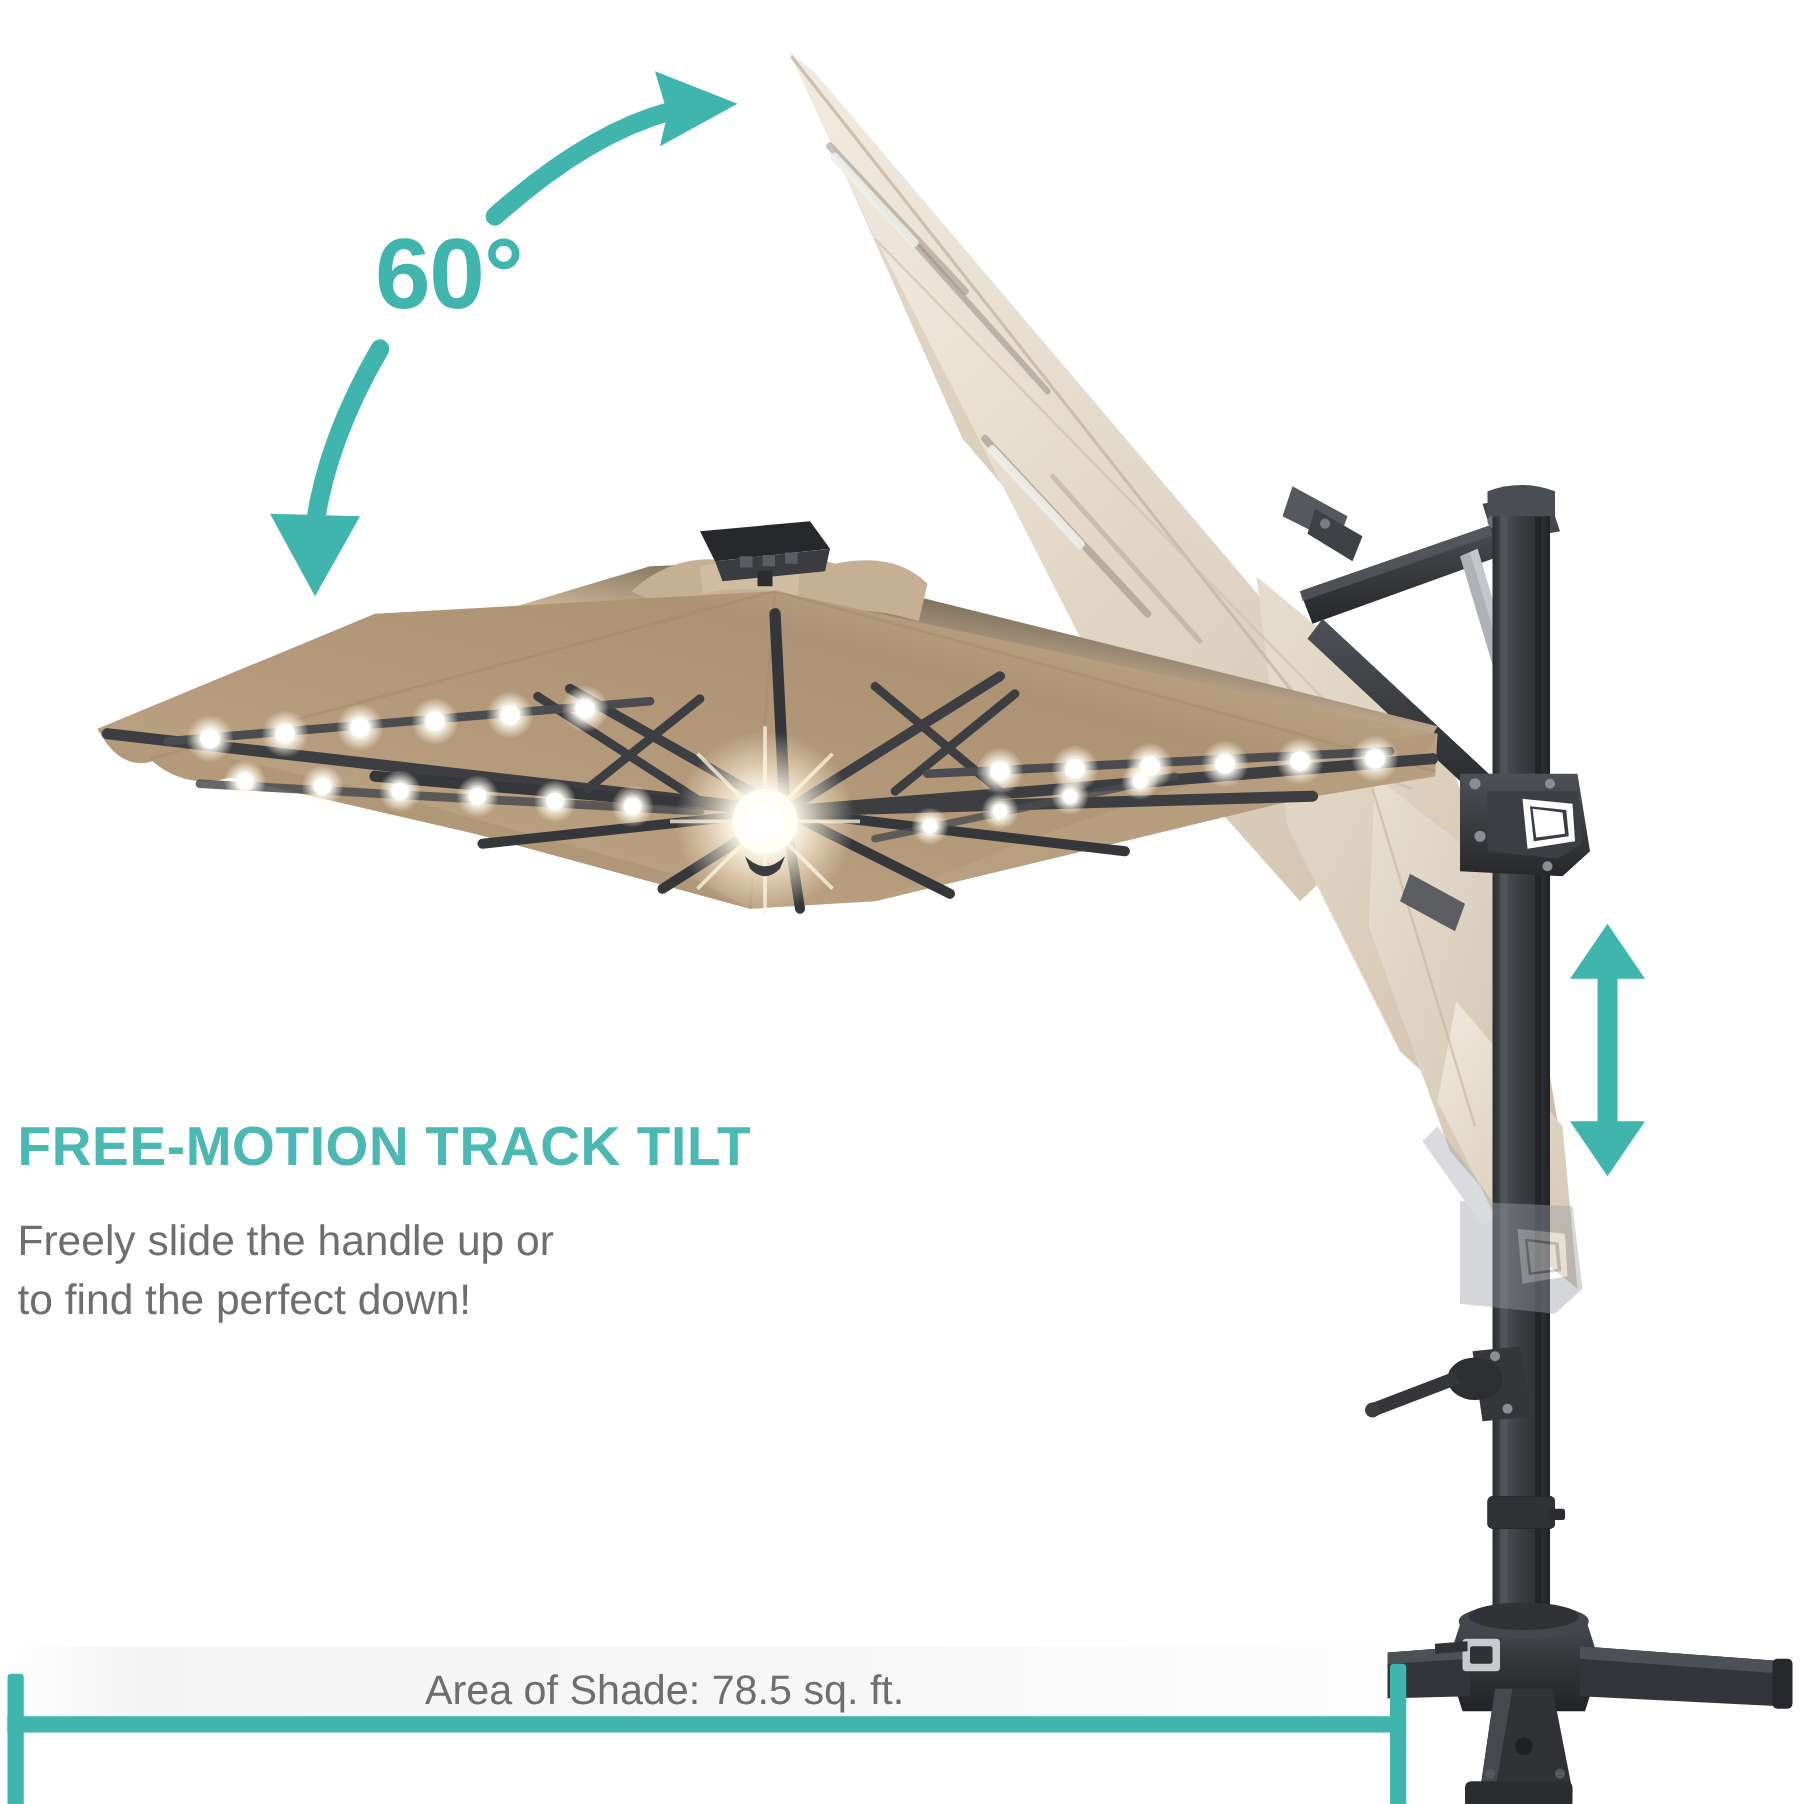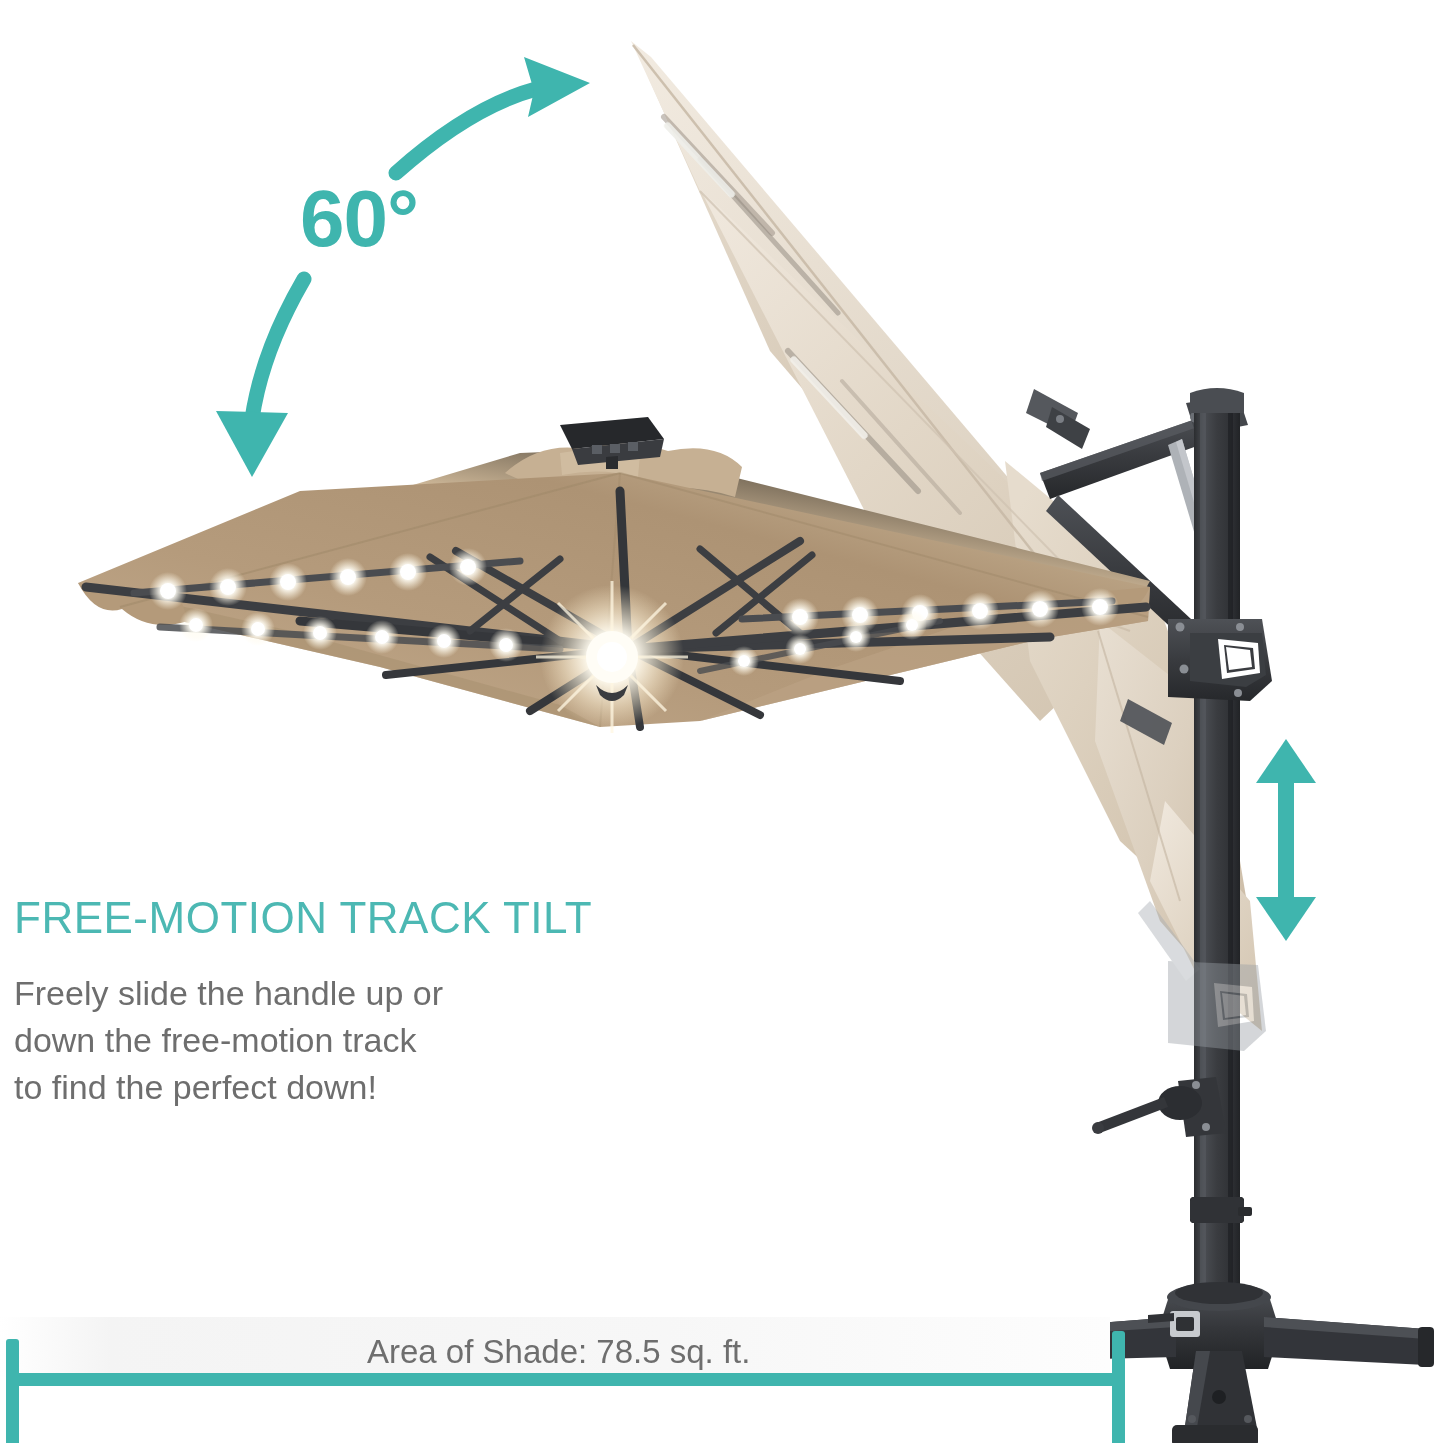--- a/index.html
+++ b/index.html
@@ -7,38 +7,38 @@
     width:1445px;height:1443px;
     font-family:"Liberation Sans", sans-serif;
     overflow:hidden;position:relative;
   }
   #stage{position:absolute;inset:0;width:1209px;height:1443px;background:#fff;margin-top:21px;}
   #art{position:absolute;left:0;top:0;width:1445px;height:1443px;}
 
   
   .feature-heading{
     position:absolute;left:14px;top:838px;
-    font-size:44px;letter-spacing:0.5px;font-weight:400;
+    font-size:44px;letter-spacing:0.5px;font-weight:700;
     color:#4CB8B3;white-space:nowrap;line-height:1;
   }
   .feature-body{
     position:absolute;left:14px;top:915px;width:620px;
     font-size:34px;line-height:47px;font-weight:400;
     color:#6E6E6E;
   }
   .feature-body span{display:block;white-space:nowrap;}
 
   .angle-label{
     position:absolute;left:300px;top:158px;
     font-size:80px;font-weight:700;color:#3FB5AE;
     letter-spacing:-1px;line-height:1;
   }
 
   .shade-label{
-    position:absolute;left:367px;top:1312px;
+    position:absolute;left:340px;top:1312px;
     font-size:33px;font-weight:300;color:#6E6E6E;
     white-space:nowrap;
   }
 </style>
 </head>
 <body>
 
 <div id="stage">
 
   <svg id="art" viewBox="0 0 1445 1443" xmlns="http://www.w3.org/2000/svg">
@@ -401,19 +401,18 @@
     </g>
 
   </svg>
 
   <div class="angle-label">60°</div>
 
   <h2 class="feature-heading">FREE-MOTION TRACK TILT</h2>
 
   <p class="feature-body">
     <span>Freely slide the handle up or</span>
-    <span>down the free-motion track</span>
     <span>to find the perfect down!</span>
   </p>
 
   <div class="shade-label">Area of Shade: 78.5 sq. ft.</div>
 
 </div>
 
 </body></html>

